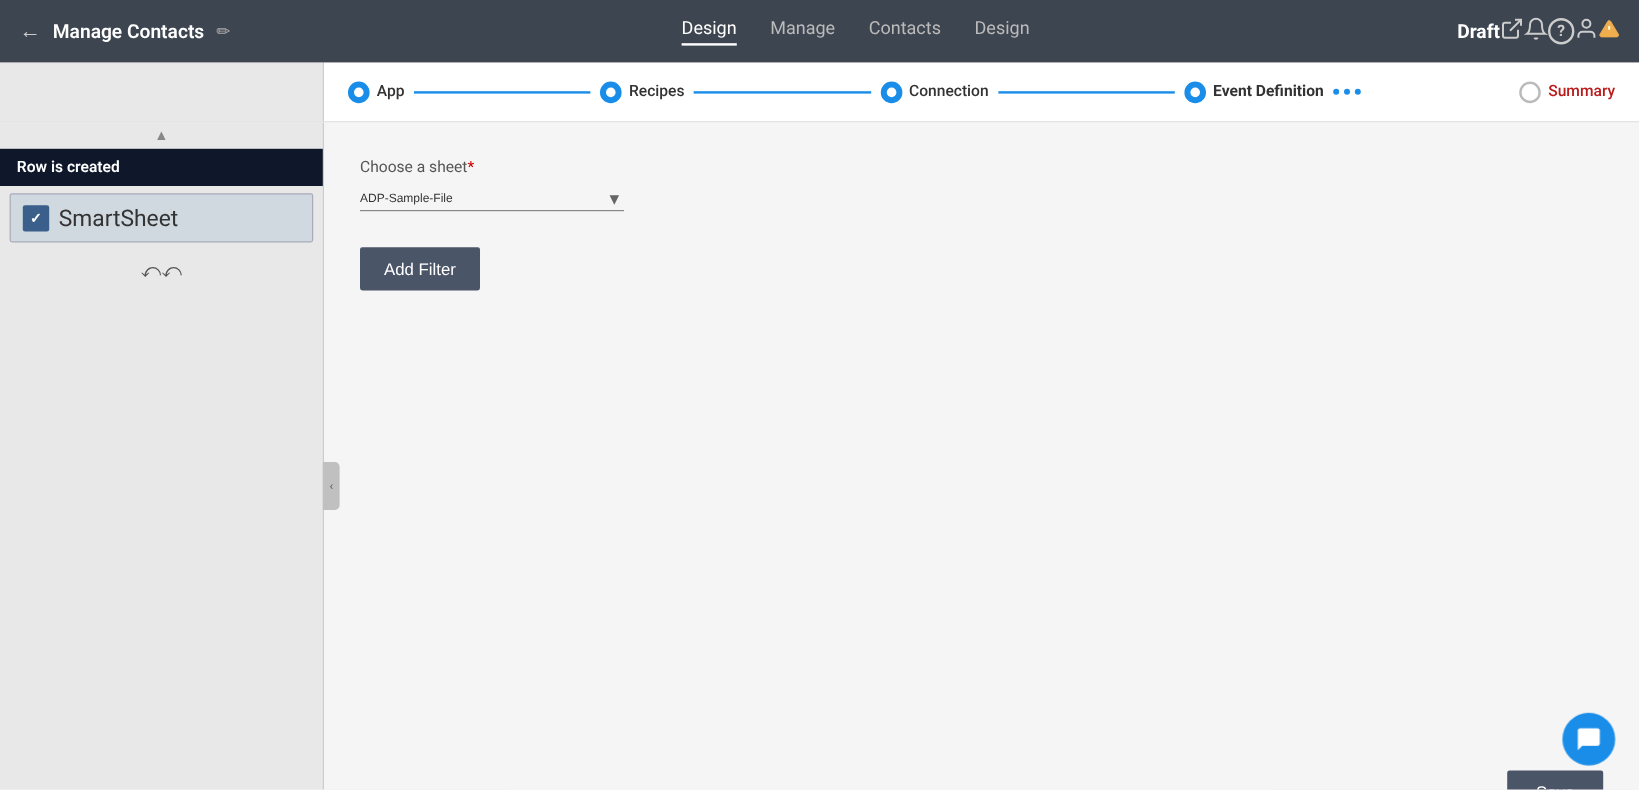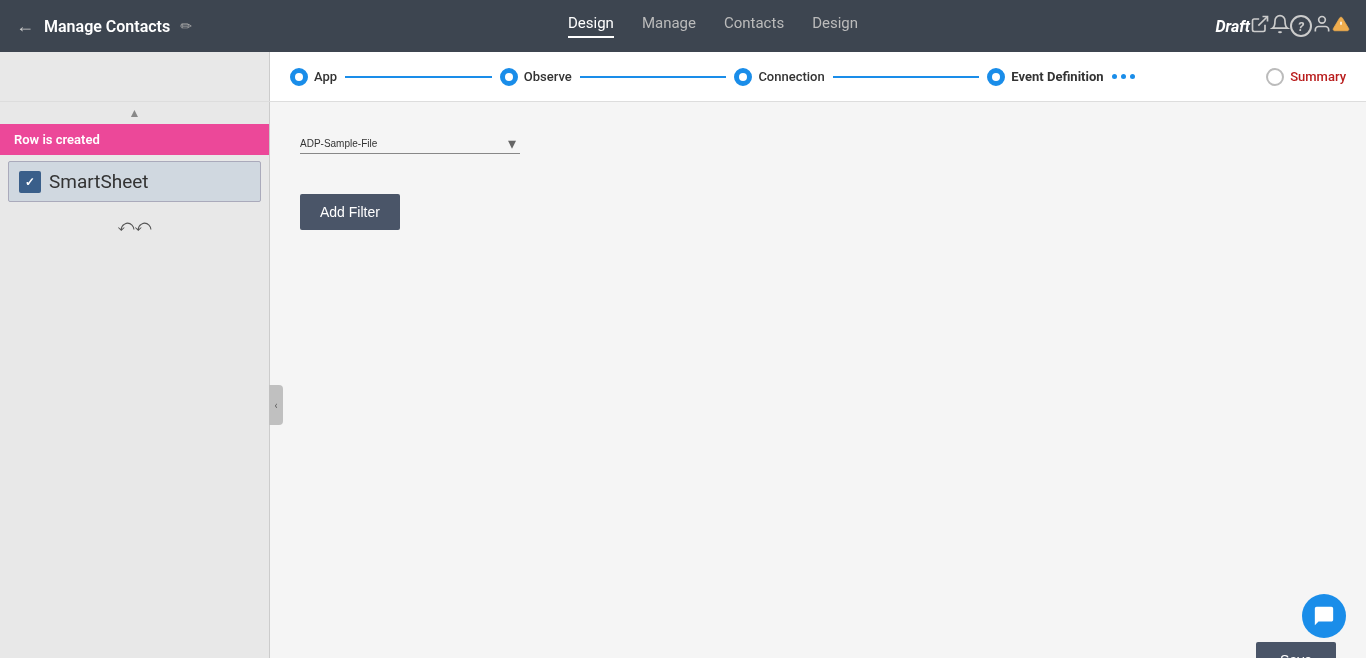--- a/index.html
+++ b/index.html
@@ -40,21 +40,20 @@
     }
     .nav-tab.active {
       color: white;
       border-bottom: 2px solid white;
     }
     .nav-right {
       display: flex;
       align-items: center;
       min-width: 200px;
       justify-content: flex-end;
-      font-style: italic;
     }
     .draft-label { font-size: 16px; font-weight: 700; color: white; }
     .nav-icon { font-size: 18px; color: #ccc; cursor: pointer; }
     .wizard-steps {
       display: flex;
       align-items: center;
       width: 100%;
     }
     .wizard-step {
       display: flex;
@@ -126,21 +125,21 @@
       flex-shrink: 0;
     }
     .sidebar-scroll-up, .sidebar-scroll-down {
       display: flex;
       justify-content: center;
       padding: 4px;
       color: #888;
       font-size: 12px;
     }
     .sidebar-trigger-label {
-      background: #ec4899;
+      background: #0f172a;
       color: white;
       font-size: 13px;
       font-weight: 600;
       padding: 8px 14px;
     }
     .sidebar-item {
       background: #e0e0e0;
       border: 1px solid #ccc;
       margin: 6px 8px;
       padding: 8px 10px;
@@ -233,21 +232,21 @@
       font-size: 16px;
     }
     .add-filter-btn {
       background: #4a5568;
       color: white;
       border: none;
       padding: 10px 20px;
       font-size: 14px;
       cursor: pointer;
       border-radius: 2px;
-      margin-top: 40px;
+      margin-top: 30px;
       display: block;
     }
     .save-btn {
       position: absolute;
       bottom: 30px;
       right: 30px;
       background: #4a5568;
       color: white;
       border: none;
       padding: 10px 24px;
@@ -340,21 +339,21 @@
             <div class="dot"></div>
           </div>
         <span class="step-label">App</span>
       </div>
       <div class="step-line" style="min-width:60px;"></div>
 
       <div class="wizard-step">
         <div class="step-circle filled">
             <div class="dot"></div>
           </div>
-        <span class="step-label">Observe</span>
+        <span class="step-label">Recipes</span>
       </div>
       <div class="step-line" style="min-width:60px;"></div>
 
       <div class="wizard-step">
         <div class="step-circle filled">
             <div class="dot"></div>
           </div>
         <span class="step-label">Connection</span>
       </div>
       <div class="step-line" style="min-width:60px;"></div>
@@ -393,20 +392,23 @@
     </div>
     <div class="sidebar-expand">
       ⤺⤺
     </div>
 
     <div class="collapse-handle">‹</div>
   </div>
 
   <div class="content-area">
     <div style="margin-bottom: 20px;">
+      <div class="field-label">
+        <span>Choose a sheet</span><span class="field-required">*</span>
+      </div>
       <div class="dropdown-wrapper">
         <select class="dropdown-select">
           <option>ADP-Sample-File</option>
           <option>Sheet2</option>
           <option>Sheet3</option>
         </select>
         <span class="dropdown-arrow">▾</span>
       </div>
     </div>
     <button class="add-filter-btn">Add Filter</button>

